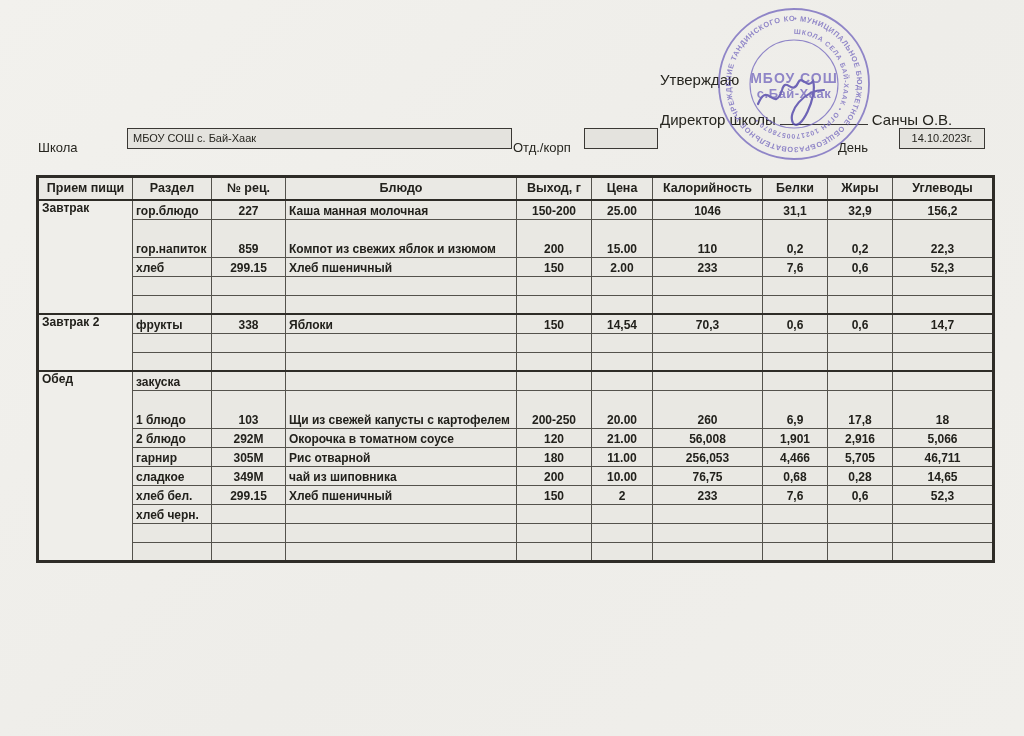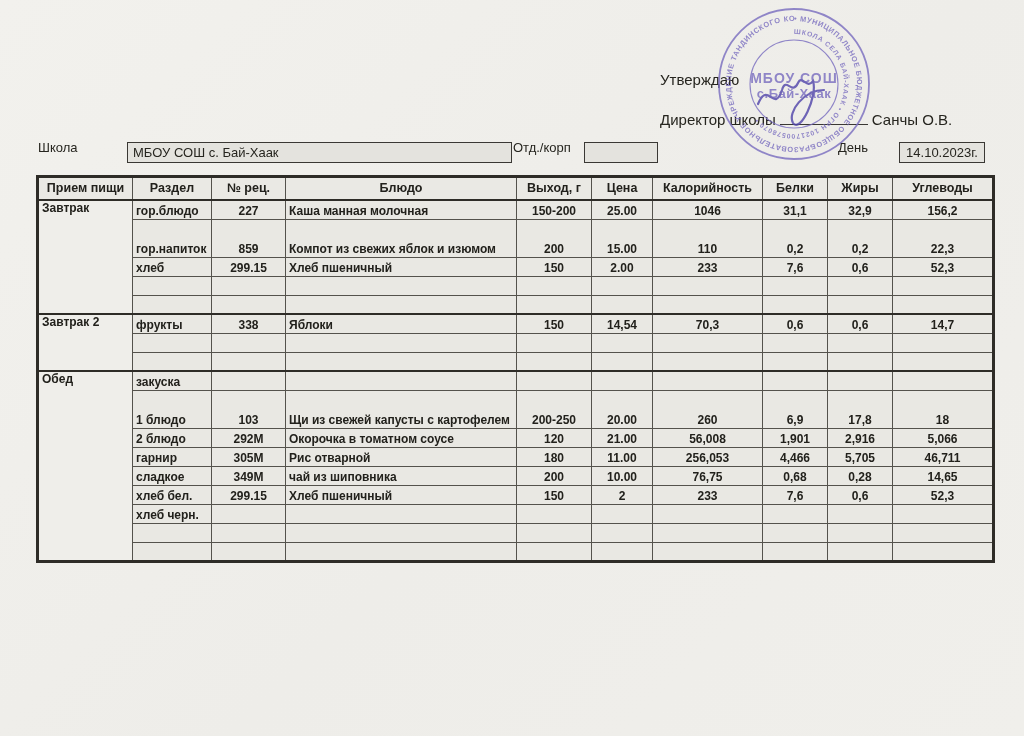--- a/index.html
+++ b/index.html
@@ -28,24 +28,24 @@
     margin: 0 4px; height: 12px; vertical-align: baseline;
   }
 
   
   .stamp { position: absolute; left: 694px; top: -16px; opacity: 0.82; pointer-events: none; }
 
   
   .school-row { position: absolute; left: 0; top: 0; width: 1024px; font-size: 13px; }
   .school-row .lbl { position: absolute; top: 140px; }
   .fillbox {
-    position: absolute; top: 142px; height: 19px;
+    position: absolute; top: 128px; height: 19px;
     background: #e4e3de;
     border: 1.5px solid #3a3834;
-    font-size: 13px; line-height: 19px;
+    font-size: 11px; line-height: 19px;
   }
 
   
   table.menu {
     position: absolute; left: 36px; top: 175px;
     border-collapse: collapse; table-layout: fixed;
     width: 956px;
     border: 3px solid #2e2c27;
     background: #edece8;
   }

